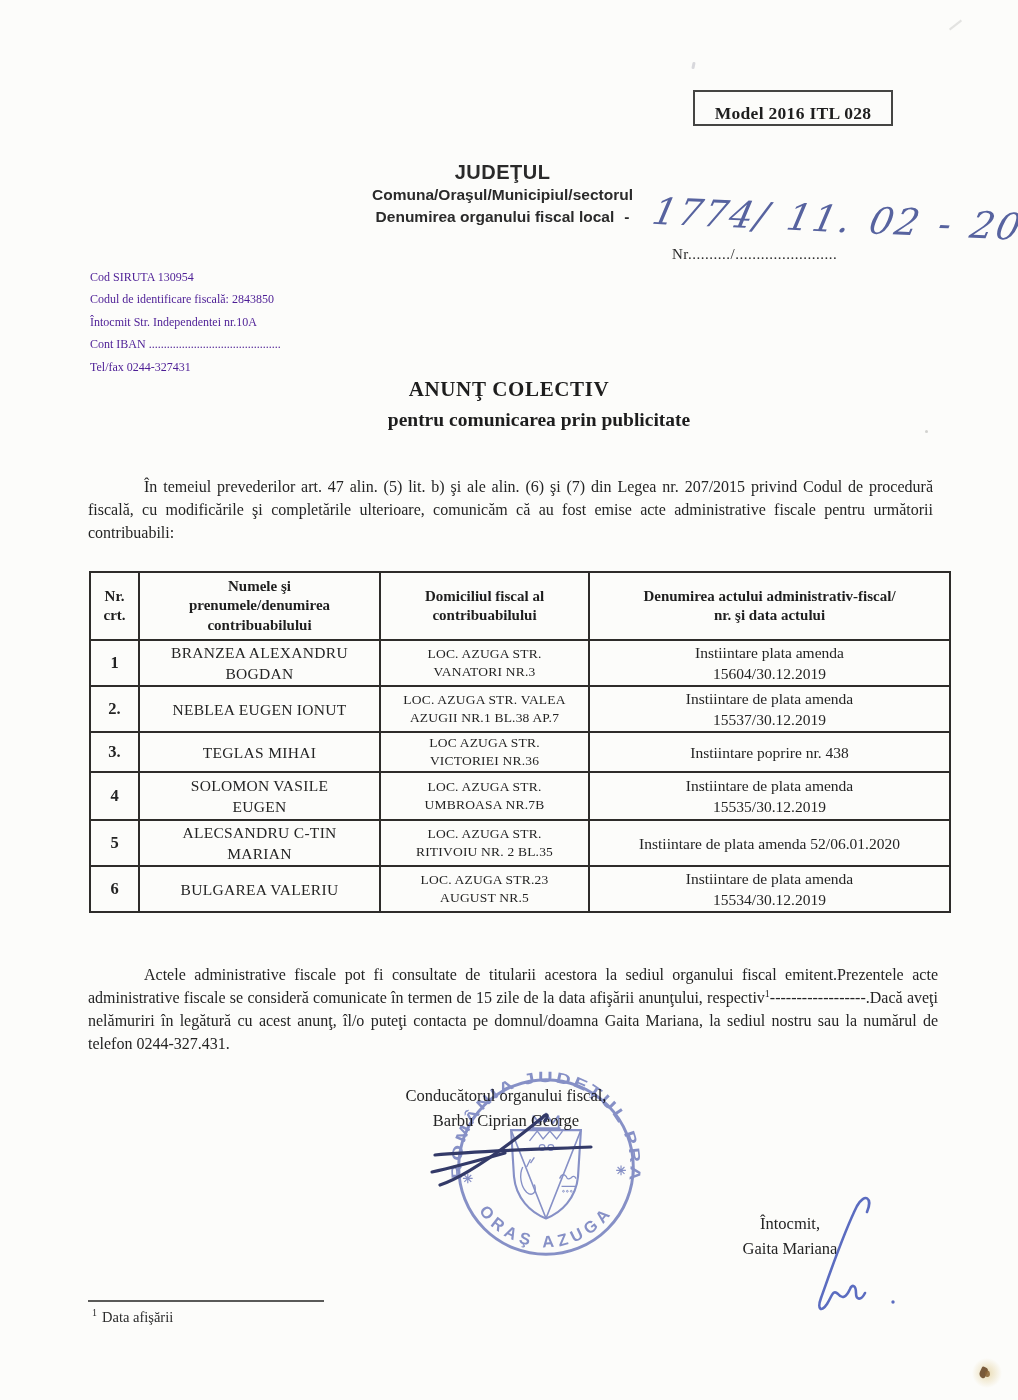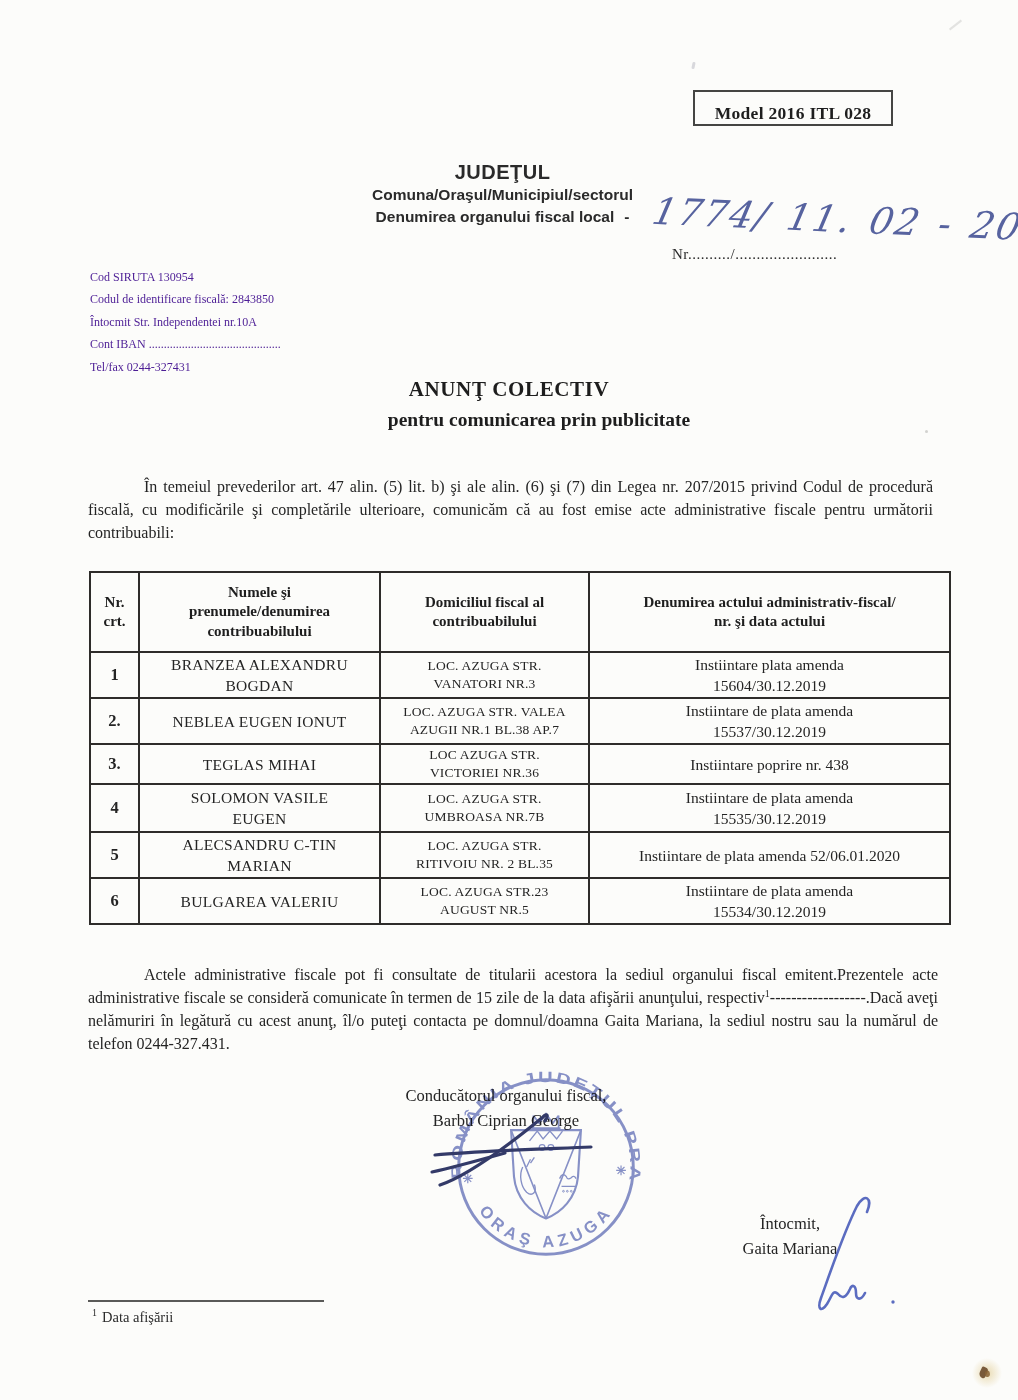--- a/index.html
+++ b/index.html
@@ -44,21 +44,21 @@
   .para2 sup{font-size:10px; line-height:0;}
   
   table.contrib{
     position:absolute; left:89px; top:571px; width:860px;
     border-collapse:collapse; table-layout:fixed;
   }
   .contrib th,.contrib td{
     border:2px solid #2e2c2a; padding:1px 4px;
     text-align:center; vertical-align:middle; overflow:hidden;
   }
-  .contrib thead tr{height:80px;}
+  .contrib thead tr{height:68px;}
   .contrib th{font-size:15px; font-weight:bold; line-height:19.5px; color:#1e1e1e;}
   tr.r0{height:46px;} tr.r1{height:44px;} tr.r2{height:38px;}
   tr.r3{height:48px;} tr.r4{height:45px;} tr.r5{height:44px;}
   .nrcell{font-weight:bold; font-size:16.5px;}
   .namecell{font-size:15.5px; line-height:21px; letter-spacing:.3px;margin-top:35px;}
   .addrcell{font-size:13.5px; line-height:18px; letter-spacing:.2px;}
   .actcell{font-size:15.5px; line-height:21px;}
   .l:empty{display:none;}
   
   .director-block{position:absolute; left:330px; top:1083px; width:352px; text-align:center;

